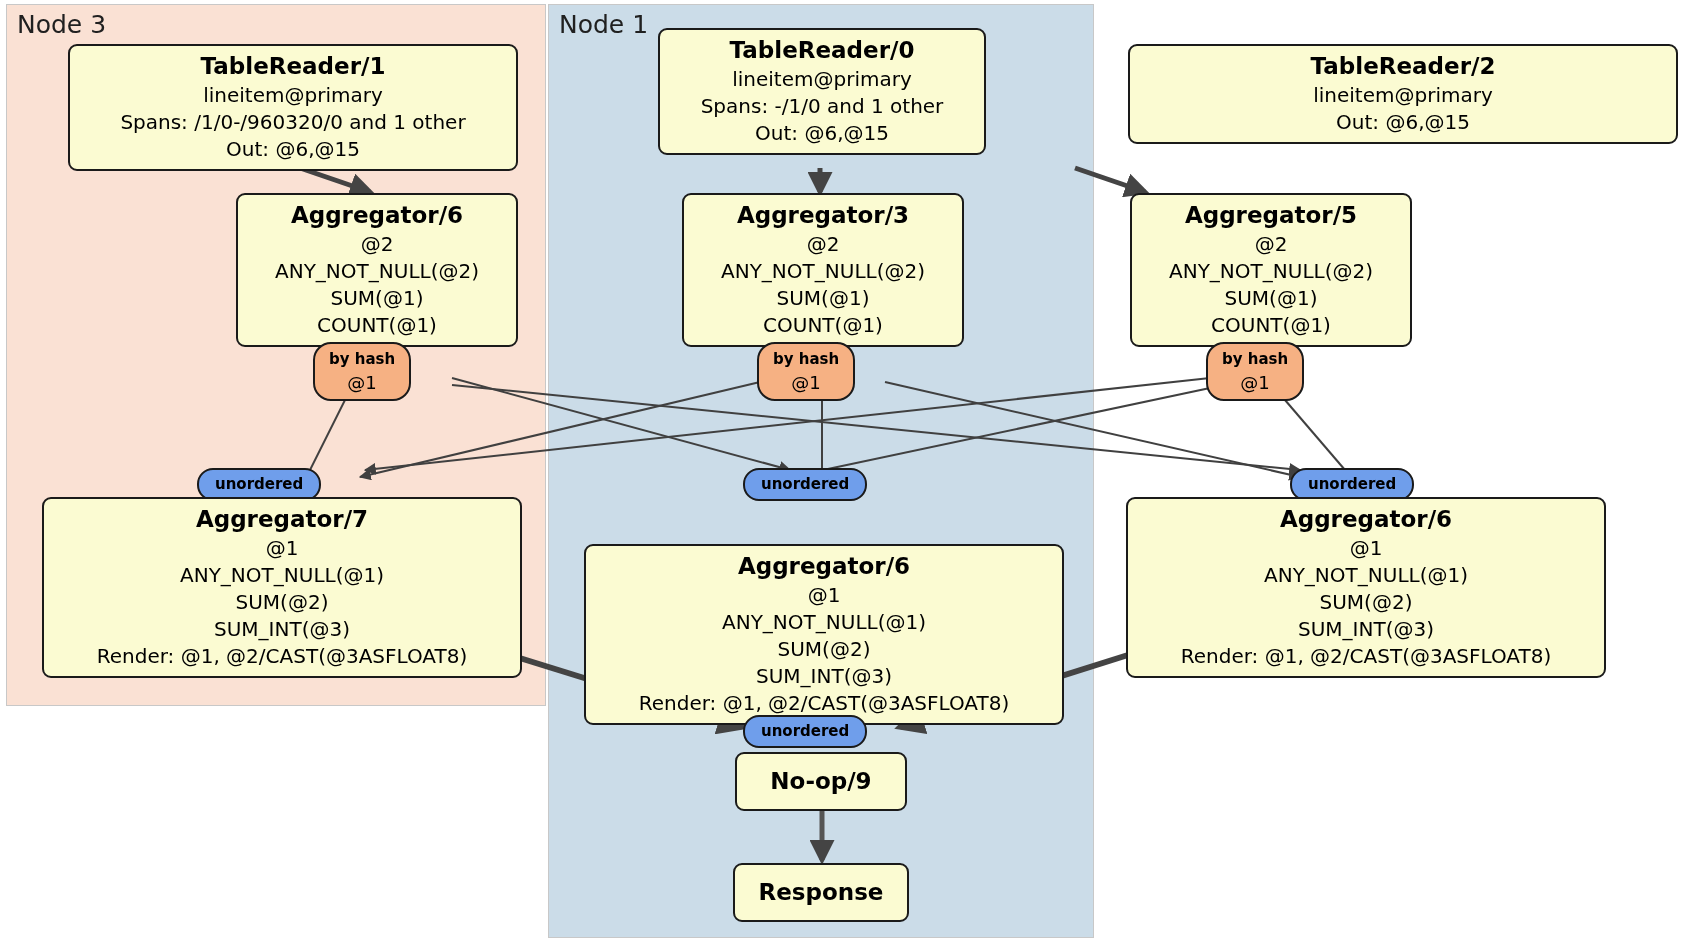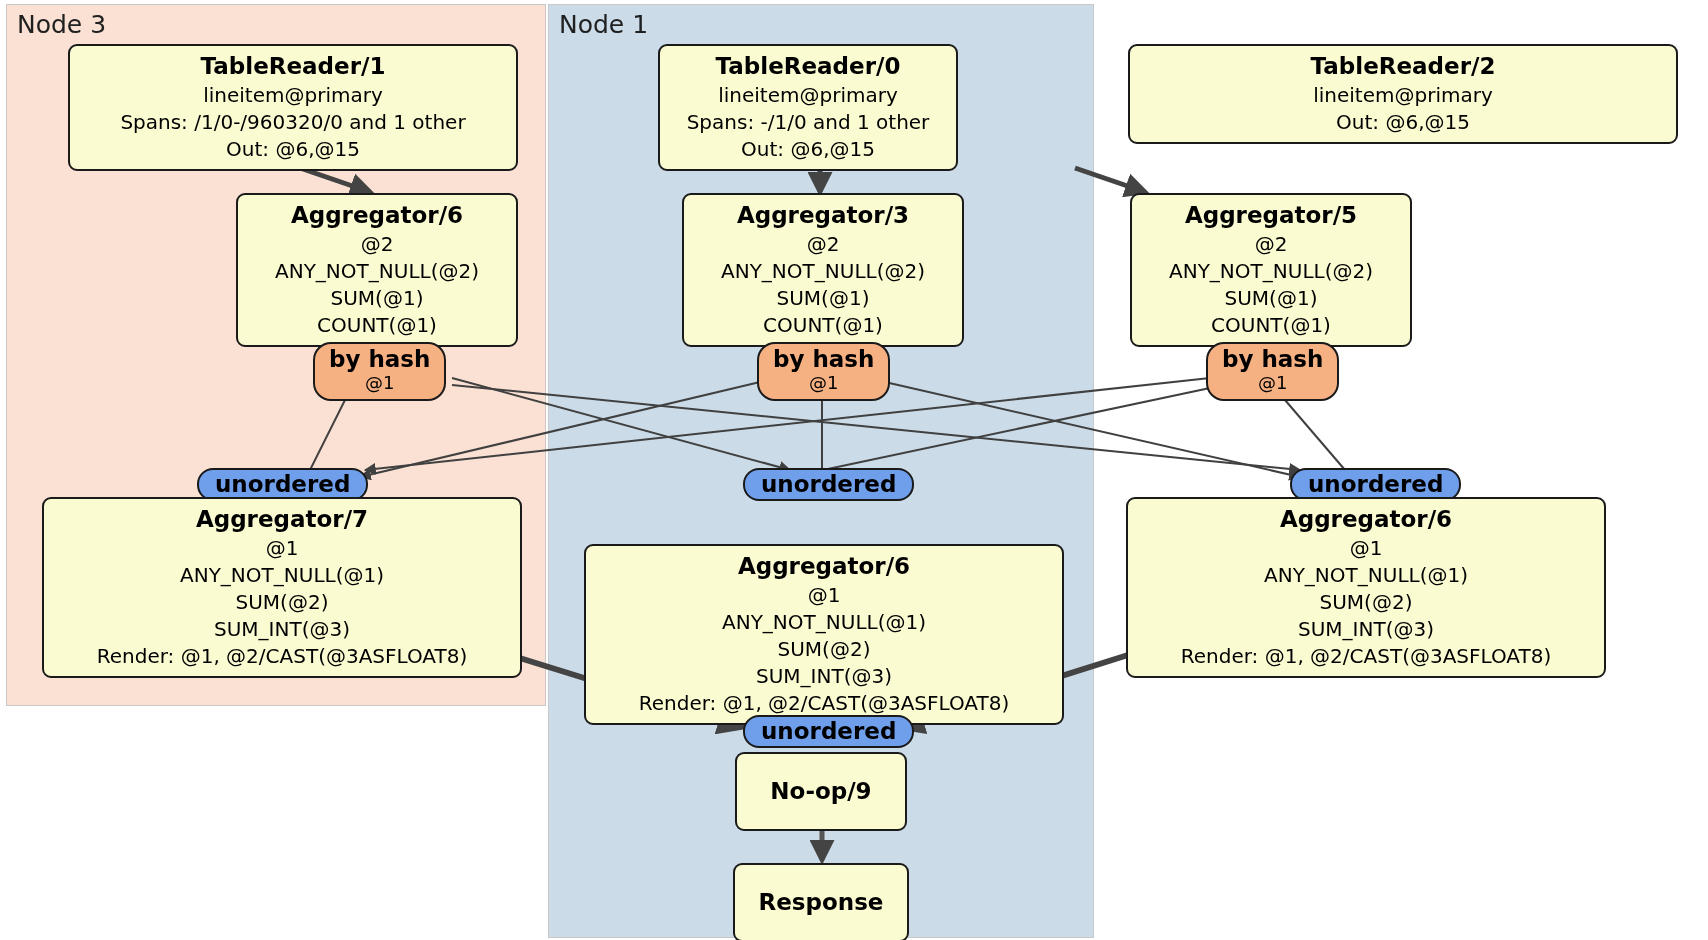--- a/index.html
+++ b/index.html
@@ -62,38 +62,38 @@
   .proc .title {
     font-weight: bold;
     font-size: 23px;
     line-height: 31px;
   }
   .proc .line {
     font-weight: normal;
   }
   .proc.small {
     font-size: 23px;
-    padding: 22px 18px;
+    padding: 12px 18px;
   }
   .proc.small .title { font-size: 23px; }
 
   
   .badge {
     position: absolute;
     box-sizing: border-box;
     border: 2px solid #1a1a1a;
     border-radius: 17px;
     text-align: center;
     color: #000000;
     white-space: nowrap;
     line-height: 24px;
   }
   .badge .b-title {
     font-weight: bold;
-    font-size: 23px;
+    font-size: 15px;
   }
   .badge .b-sub {
     font-weight: normal;
     font-size: 18px;
     line-height: 23px;
   }
   .badge.hash {
     background: #f6b183;
     border-radius: 18px;
     padding: 3px 14px 5px 14px;
@@ -149,21 +149,21 @@
     <path d="M 822 785 L 822 860" stroke="#555555" stroke-width="5" fill="none" marker-end="url(#arrow-thick)"></path>
   </svg>
 
   <div class="proc" style="left:68px; top:44px; width:450px;">
     <div class="title">TableReader/1</div>
     <div class="line">lineitem@primary</div>
     <div class="line">Spans: /1/0-/960320/0 and 1 other</div>
     <div class="line">Out: @6,@15</div>
   </div>
 
-  <div class="proc" style="left:658px; top:44px; width:300px;">
+  <div class="proc" style="left:658px; top:28px; width:328px;">
     <div class="title">TableReader/0</div>
     <div class="line">lineitem@primary</div>
     <div class="line">Spans: -/1/0 and 1 other</div>
     <div class="line">Out: @6,@15</div>
   </div>
 
   <div class="proc" style="left:1128px; top:44px; width:550px;">
     <div class="title">TableReader/2</div>
     <div class="line">lineitem@primary</div>
     <div class="line">Out: @6,@15</div>

